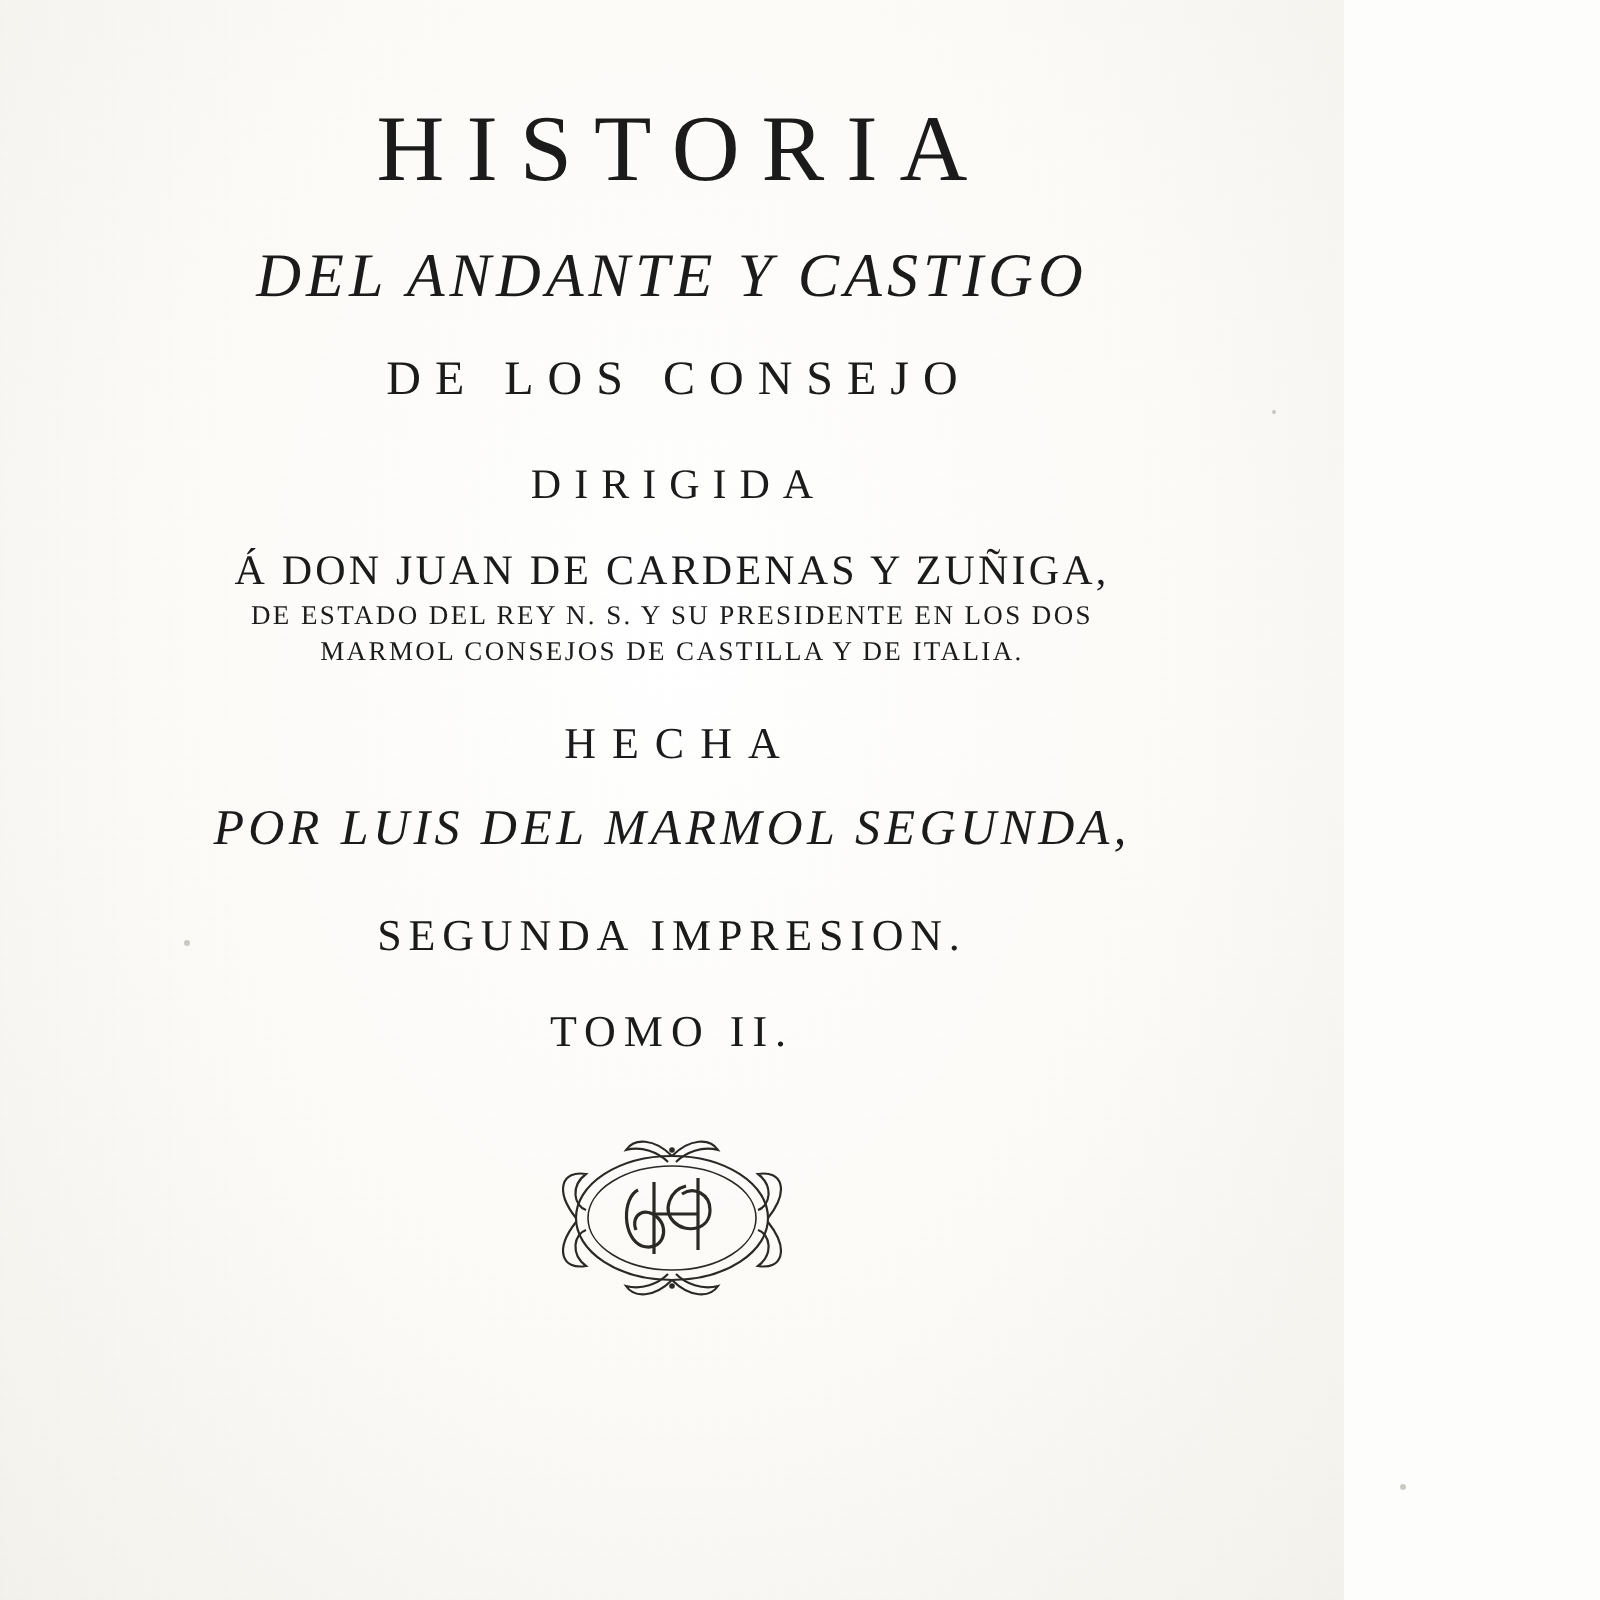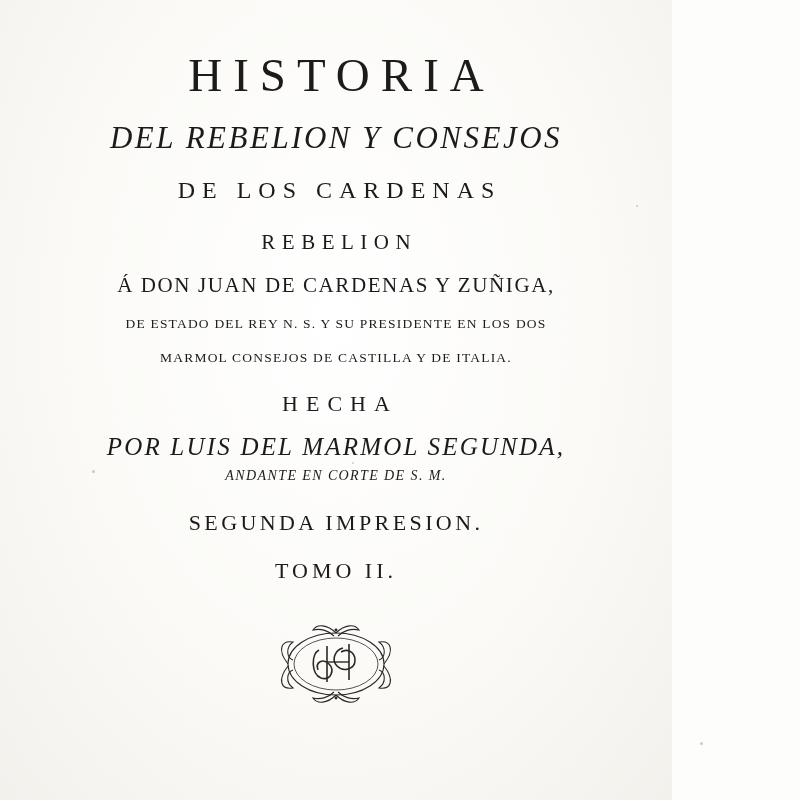--- a/index.html
+++ b/index.html
@@ -75,21 +75,21 @@
     margin-top: 26px;
   }
   .l-adon {
     font-size: 21px;
     letter-spacing: 1.6px;
     margin-top: 18px;
   }
   .l-small {
     font-size: 13.5px;
     letter-spacing: 1.2px;
-    margin-top: 18px;
+    margin-top: 2px;
   }
   .l-small.first { margin-top: 13px; }
   .l-hecha {
     font-size: 22px;
     letter-spacing: 8px;
     text-indent: 8px;
     margin-top: 25px;
   }
   .l-autor {
     font-size: 25px;
@@ -138,37 +138,36 @@
 
   <div class="speck" style="left:92px;  top:470px; width:3px; height:3px;"></div>
   <div class="speck" style="left:700px; top:742px; width:3px; height:3px;"></div>
   <div class="speck" style="left:352px; top:462px; width:2px; height:2px;"></div>
   <div class="speck" style="left:636px; top:205px; width:2px; height:2px;"></div>
 
   <div class="title-block">
 
     <span class="line l-historia">HISTORIA</span>
 
-    <span class="line l-rebelion">DEL REBELION Y CONSEJOS</span>
-
-    <span class="line l-moriscos">DE LOS CARDENAS</span>
-
-
-    <span class="line l-dirigida">REBELION</span>
+    <span class="line l-rebelion">DEL ANDANTE Y CASTIGO</span>
+
+    <span class="line l-moriscos">DE LOS CONSEJO</span>
+
+
+    <span class="line l-dirigida">DIRIGIDA</span>
 
     <span class="line l-adon">Á DON JUAN DE CARDENAS Y ZUÑIGA,</span>
 
     <span class="line l-small">DE ESTADO DEL REY N. S. Y SU PRESIDENTE EN LOS DOS</span>
     <span class="line l-small">MARMOL CONSEJOS DE CASTILLA Y DE ITALIA.</span>
 
     <span class="line l-hecha">HECHA</span>
 
     <span class="line l-autor">POR LUIS DEL MARMOL SEGUNDA,</span>
 
-    <span class="line l-andante">ANDANTE EN CORTE DE S. M.</span>
 
     <span class="line l-segunda">SEGUNDA IMPRESION.</span>
 
     <span class="line l-tomo">TOMO II.</span>
 
     <div class="ornament">
       <svg width="135" height="108" viewBox="0 0 135 108" aria-hidden="true">
         <g fill="none" stroke="#2a2926" stroke-width="1.1">
 
           <ellipse cx="67" cy="54" rx="48" ry="31"></ellipse>

